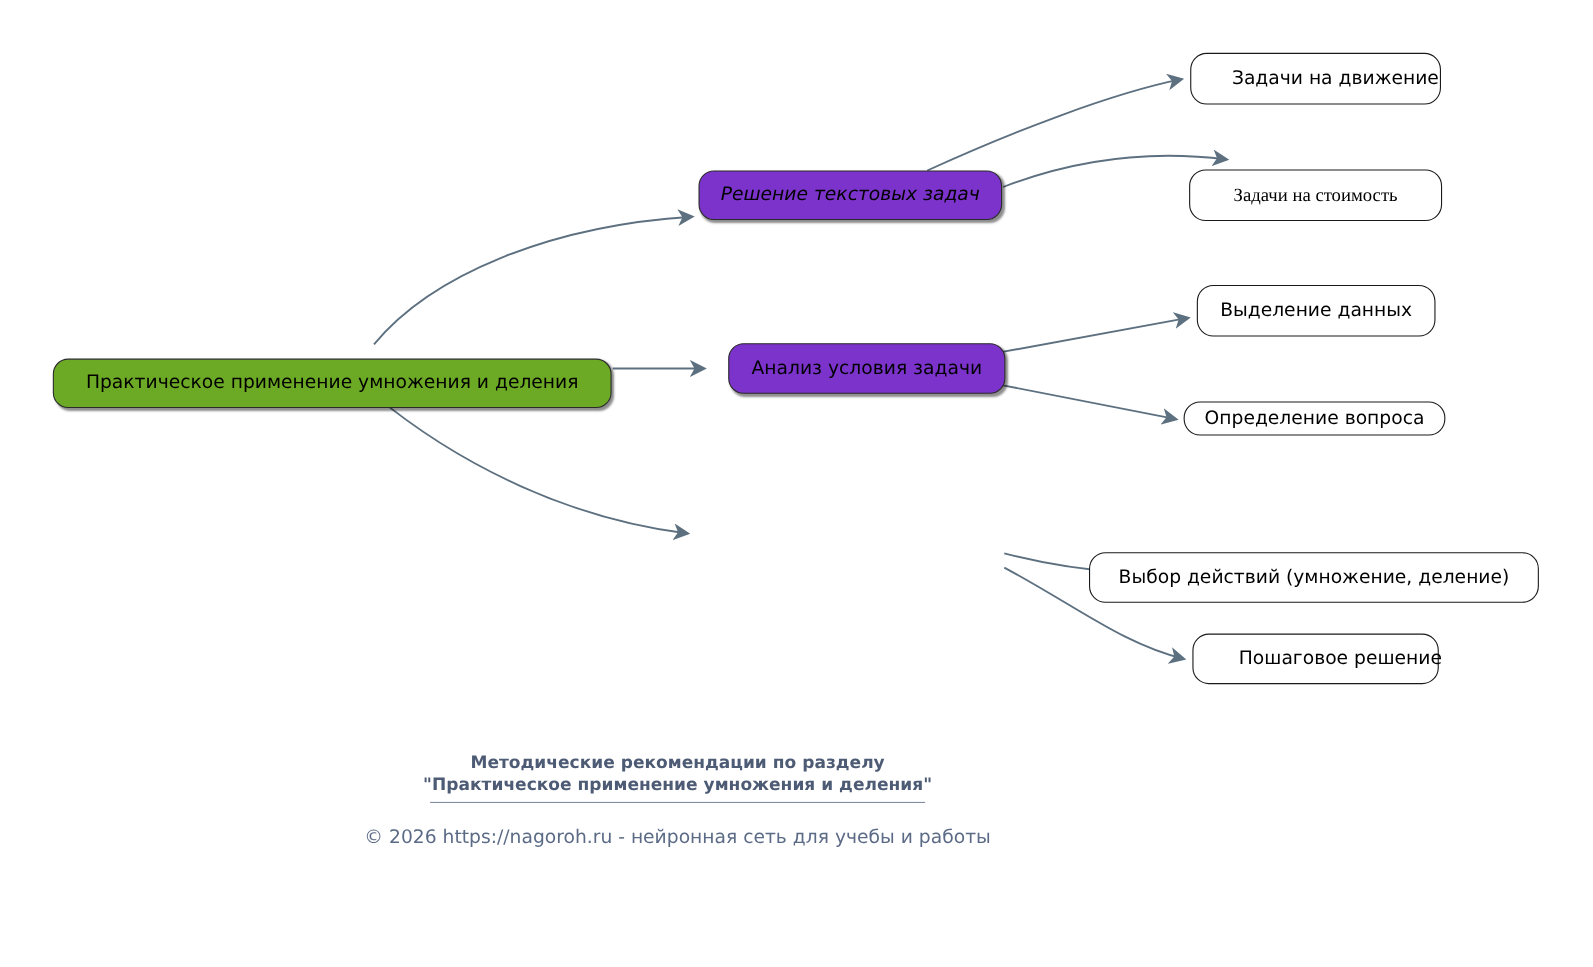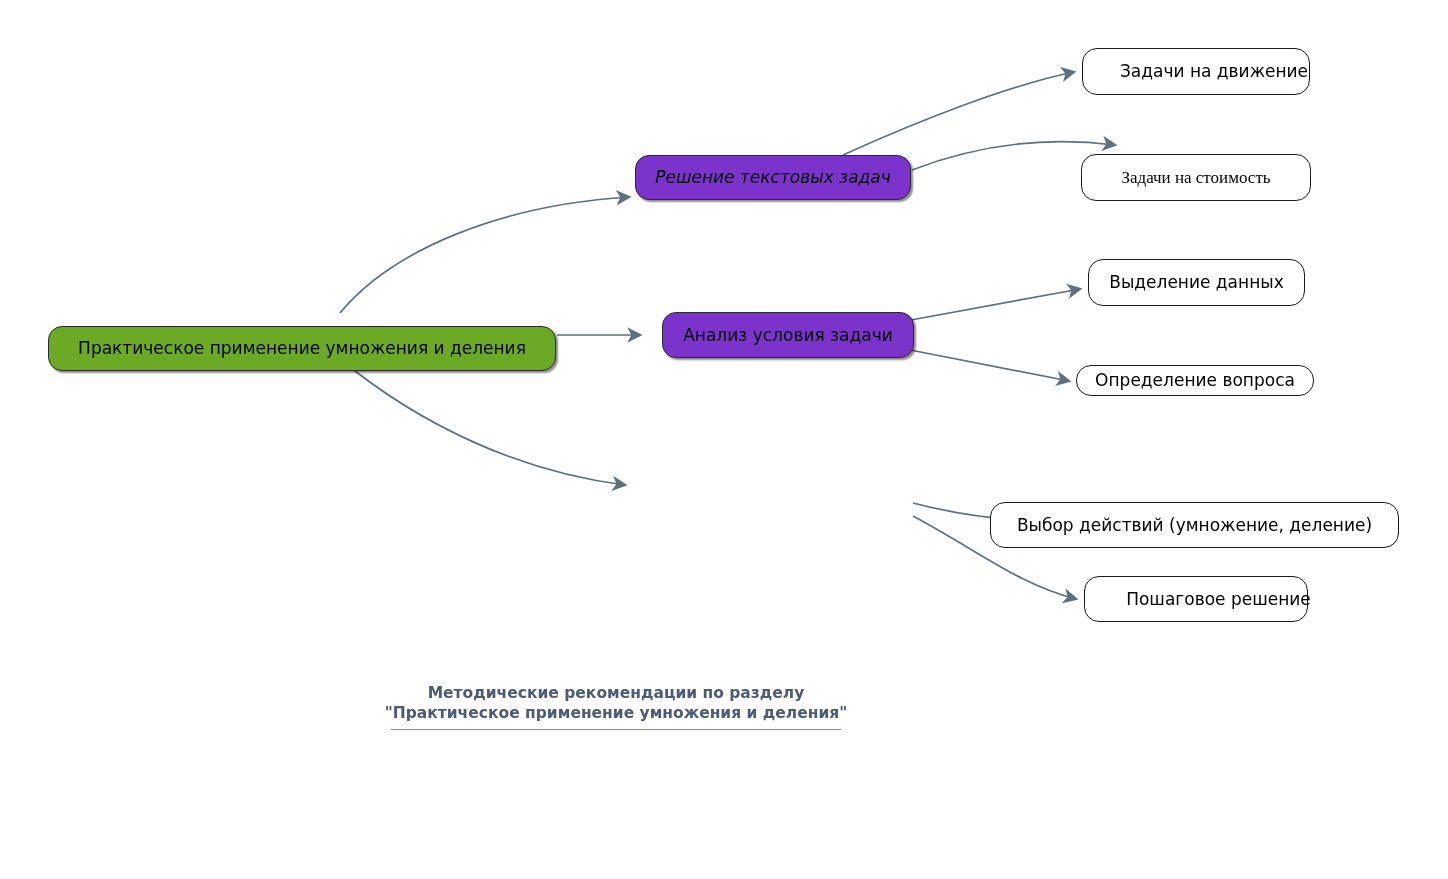--- a/index.html
+++ b/index.html
@@ -162,15 +162,16 @@
   <div class="node leaf" id="n-leaf-3-2" style="left: 1084px; top: 576px; width: 224px; height: 46px; padding-left: 45px;">
     <span class="node-label">Пошаговое решение</span>
   </div>
 
   <div id="footer">
     <div id="footer-title">
       <span class="l1">Методические рекомендации по разделу</span>
       <span class="l2">"Практическое применение умножения и деления"</span>
     </div>
     <div id="footer-rule"></div>
+    <div id="footer-copy">© 2026 https://nagoroh.ru - нейронная сеть для учебы и работы</div>
   </div>
 
 </div>
 
 </body></html>

